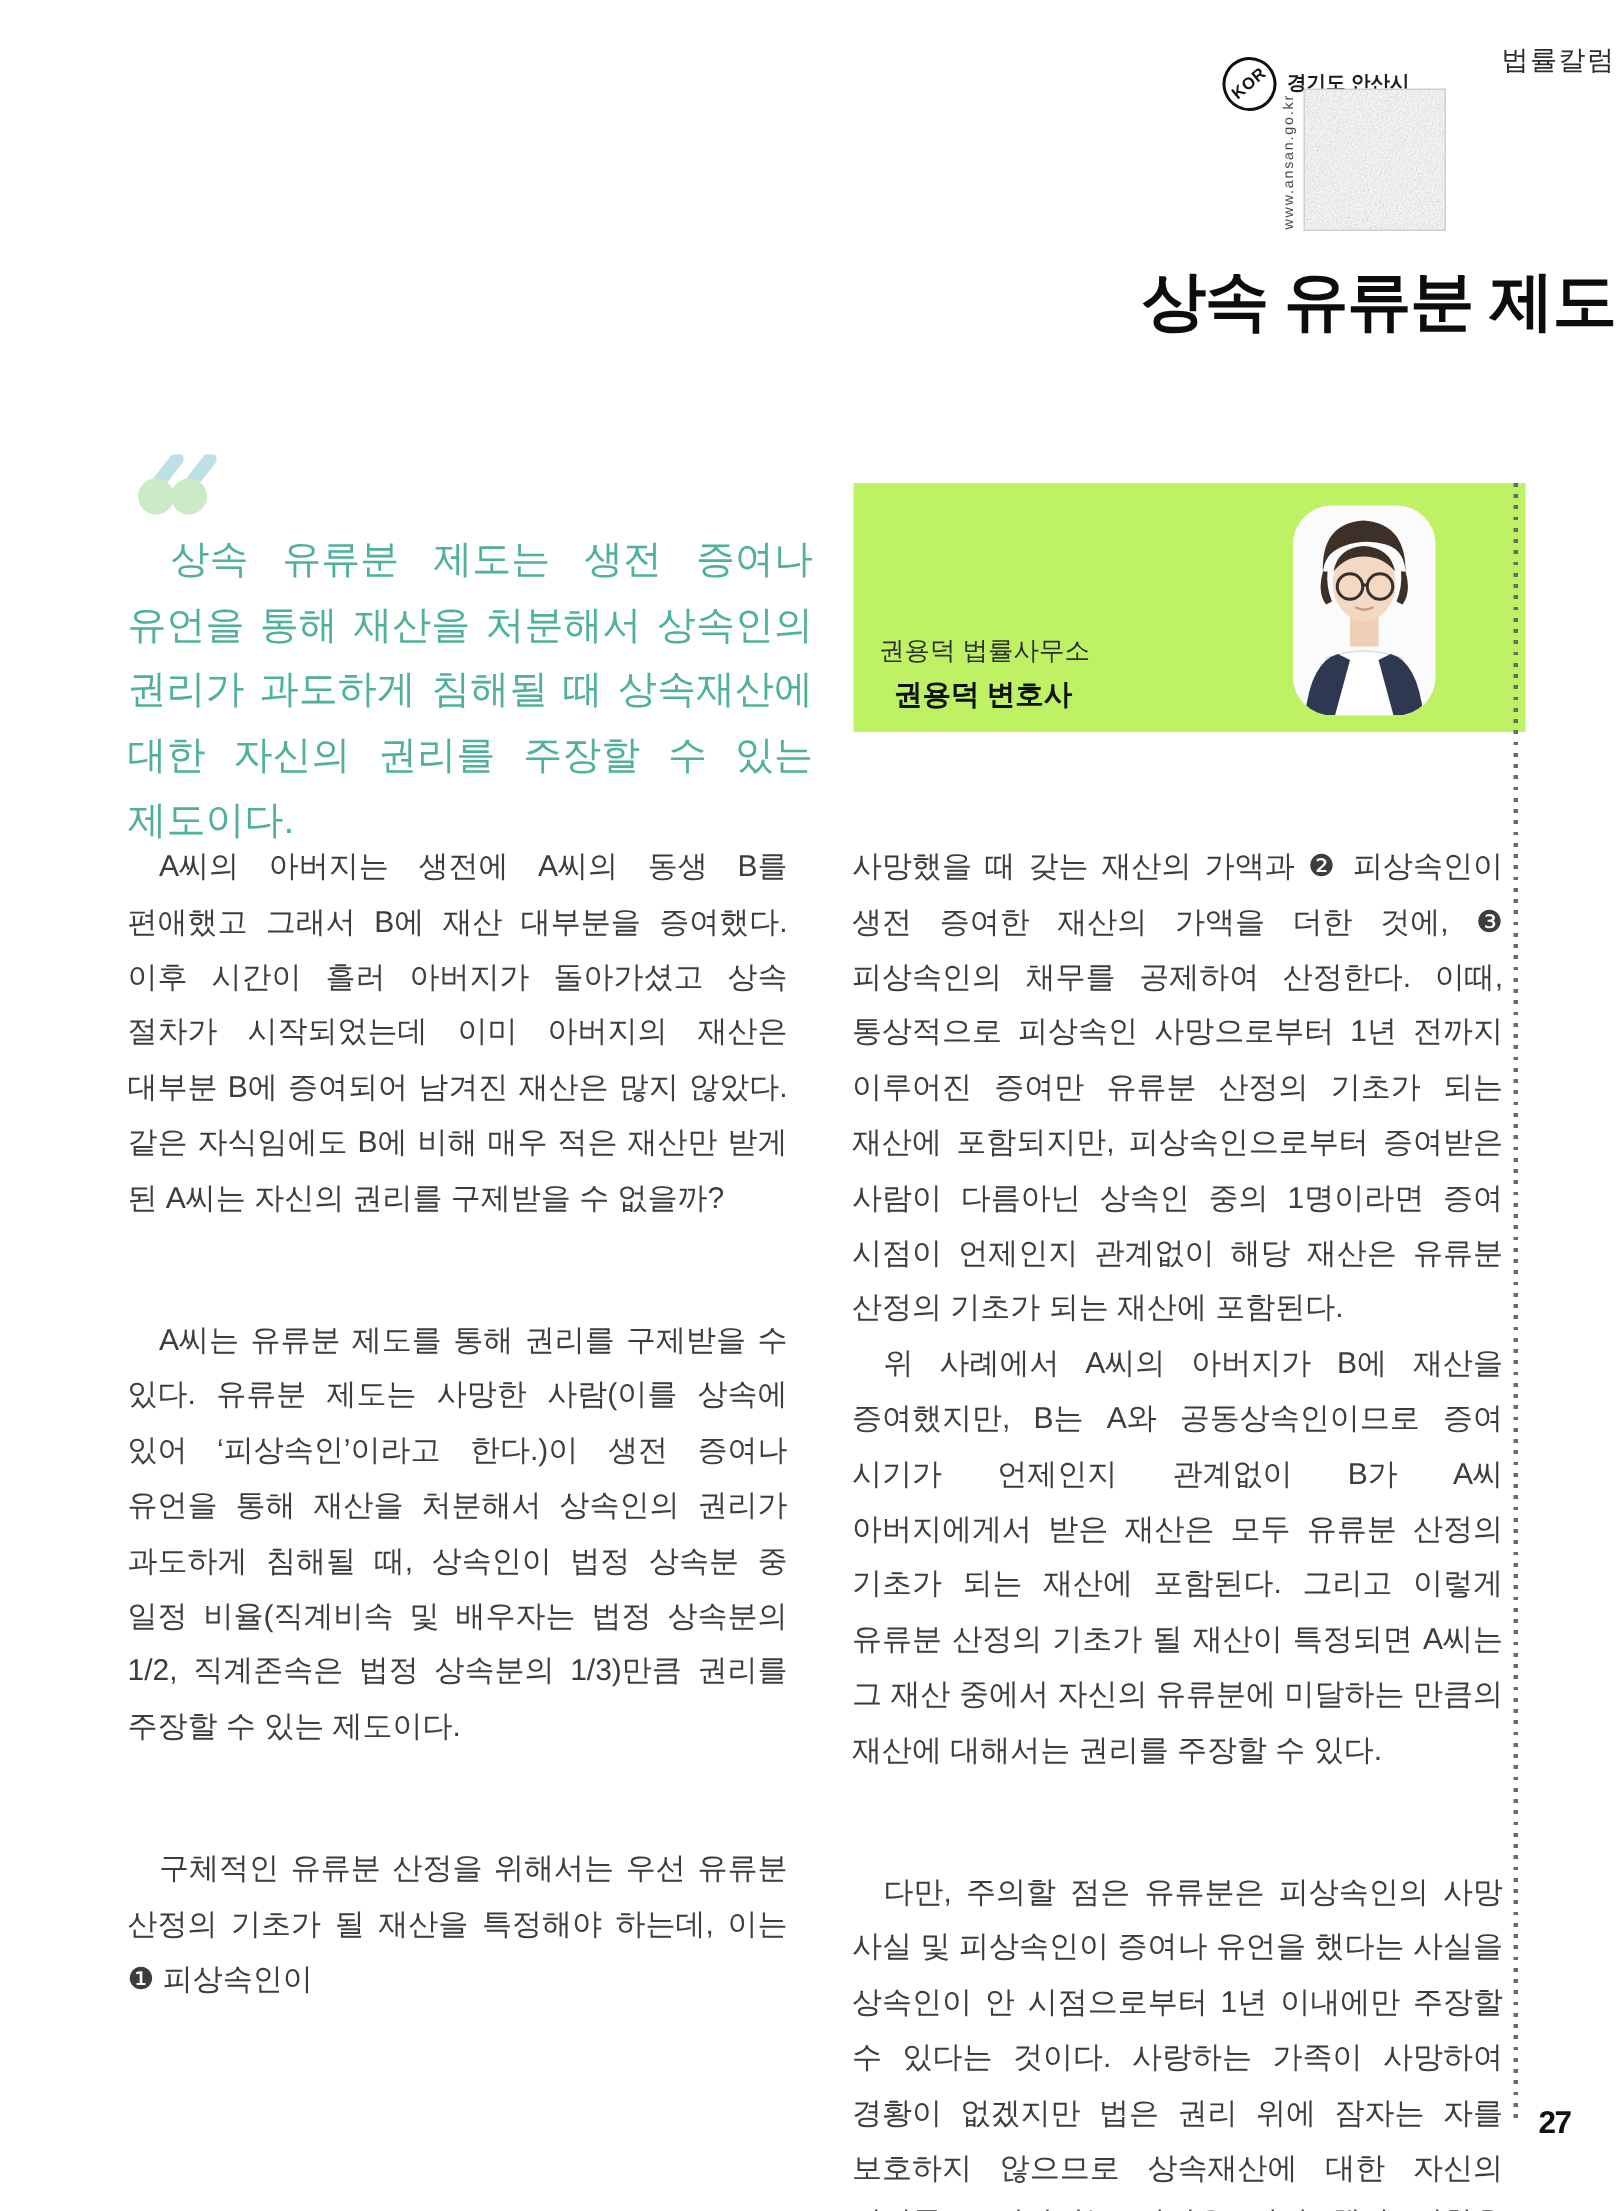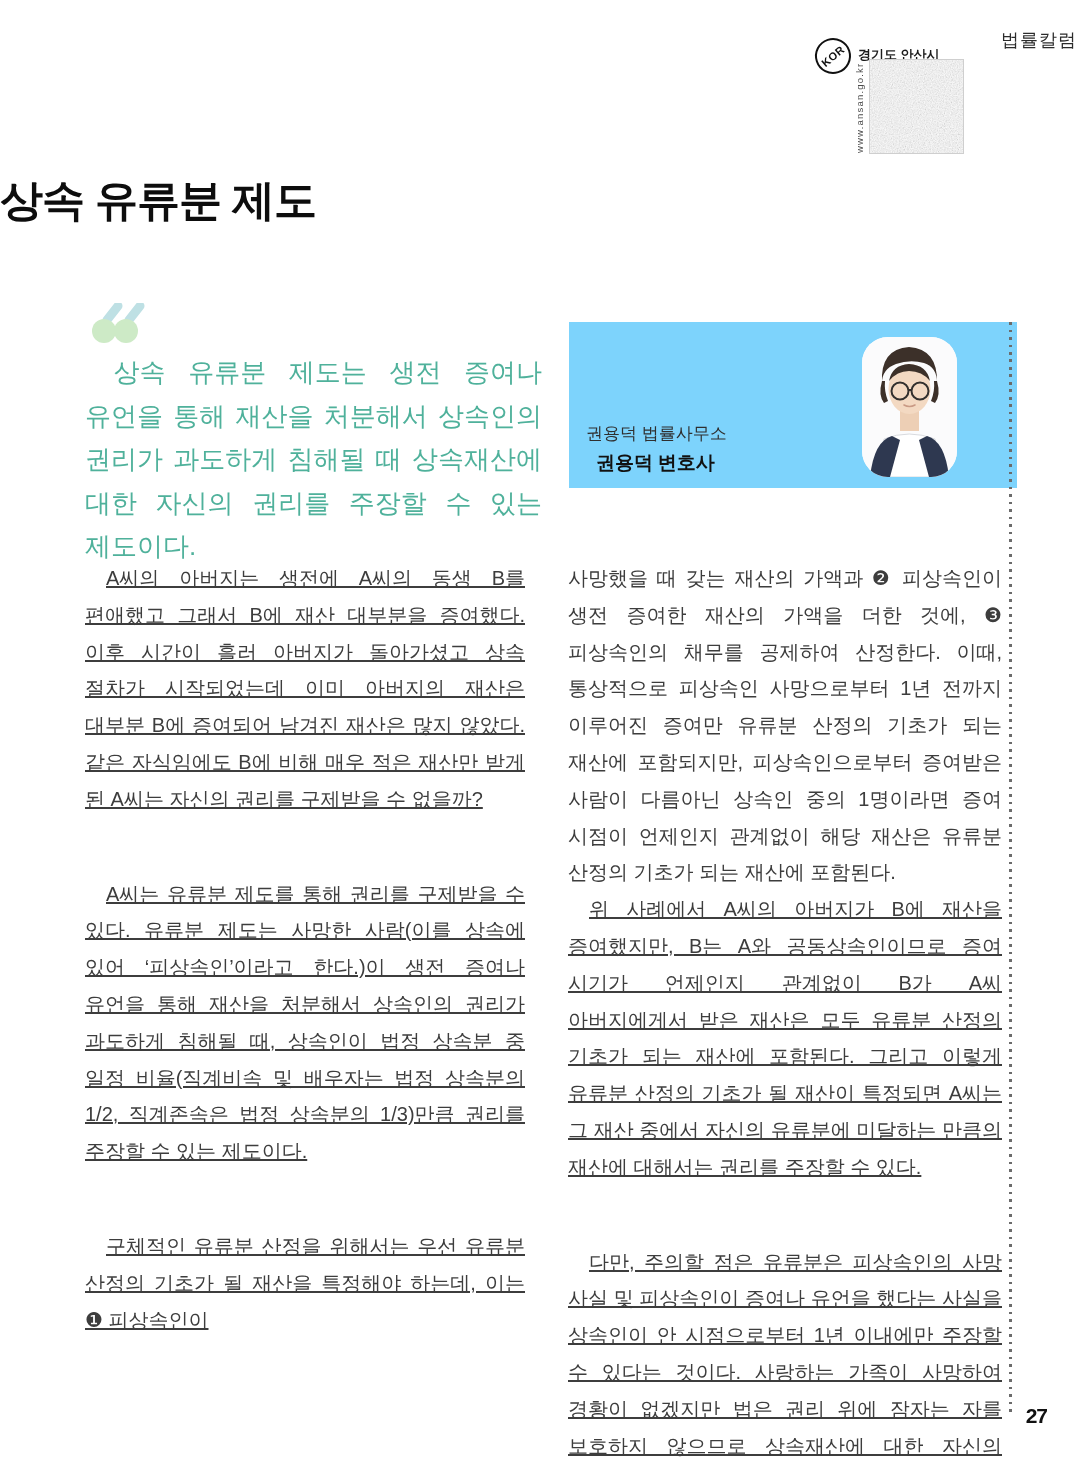--- a/index.html
+++ b/index.html
@@ -28,51 +28,51 @@
     position:absolute;left:-20px;top:24px;width:93px;height:93px;background:#e9e9e9;
     outline:1px solid #cfcfcf;overflow:hidden;
   }
   .vurl{
     position:absolute;left:-36px;top:24px;height:96px;
     writing-mode:vertical-rl;transform:rotate(180deg);
     font-size:9.5px;color:#4a4a4a;letter-spacing:1.2px;text-align:center;
   }
   
   .page-title{
-    position:absolute;top:172px;left:0;width:1077px;text-align:left;
+    position:absolute;top:172px;left:0;width:1077px;text-align:right;
     font-size:43px;font-weight:800;color:#0d0d0d;letter-spacing:-1px;
   }
   
   .quote{position:absolute;left:85px;top:303px;width:457px;}
   .quote-icon{display:block;margin-left:6px;}
   .quote-text{
     margin:6px 0 0 0;font-size:26px;line-height:43.5px;color:#4fb19b;
     text-align:justify;text-indent:1.1em;font-weight:500;word-break:keep-all;
   }
   
   .card{
     position:absolute;left:569px;top:322px;width:448px;height:166px;
-    background:#7dd3fc;
+    background:#bef264;
   }
   .card .office{position:absolute;left:17px;top:100px;font-size:17px;color:#2f2f2f;}
   .card .name{position:absolute;left:27px;top:128px;font-size:19px;font-weight:bold;color:#111;font-family:Liberation Serif, serif;}
   .photo{
     position:absolute;right:60px;top:15px;width:95px;height:140px;border-radius:26px;
     background:#fbfbfc;overflow:hidden;
   }
   
   .dotted-rule{
     position:absolute;left:1009px;top:322px;width:2.5px;height:1090px;
     background:repeating-linear-gradient(to bottom,#6b6b6b 0 2.5px,transparent 2.5px 7.5px);
   }
   
   .col{position:absolute;top:560px;font-size:20px;line-height:36.8px;text-align:justify;
        color:#3d3d3d;word-break:keep-all;}
   .col p{margin:0;}
-  .col p.ind{text-indent:1.05em;text-decoration:underline;}
+  .col p.ind{text-indent:1.05em;}
   .col p.gap{margin-top:58px;}
   .col-left{left:85px;width:440px;}
   .col-right{left:568px;width:434px;}
   
   .pagenum{
     position:absolute;right:30px;top:1404px;font-size:21px;font-weight:bold;color:#111;
     letter-spacing:-1px;
   }
 </style>
 </head>

